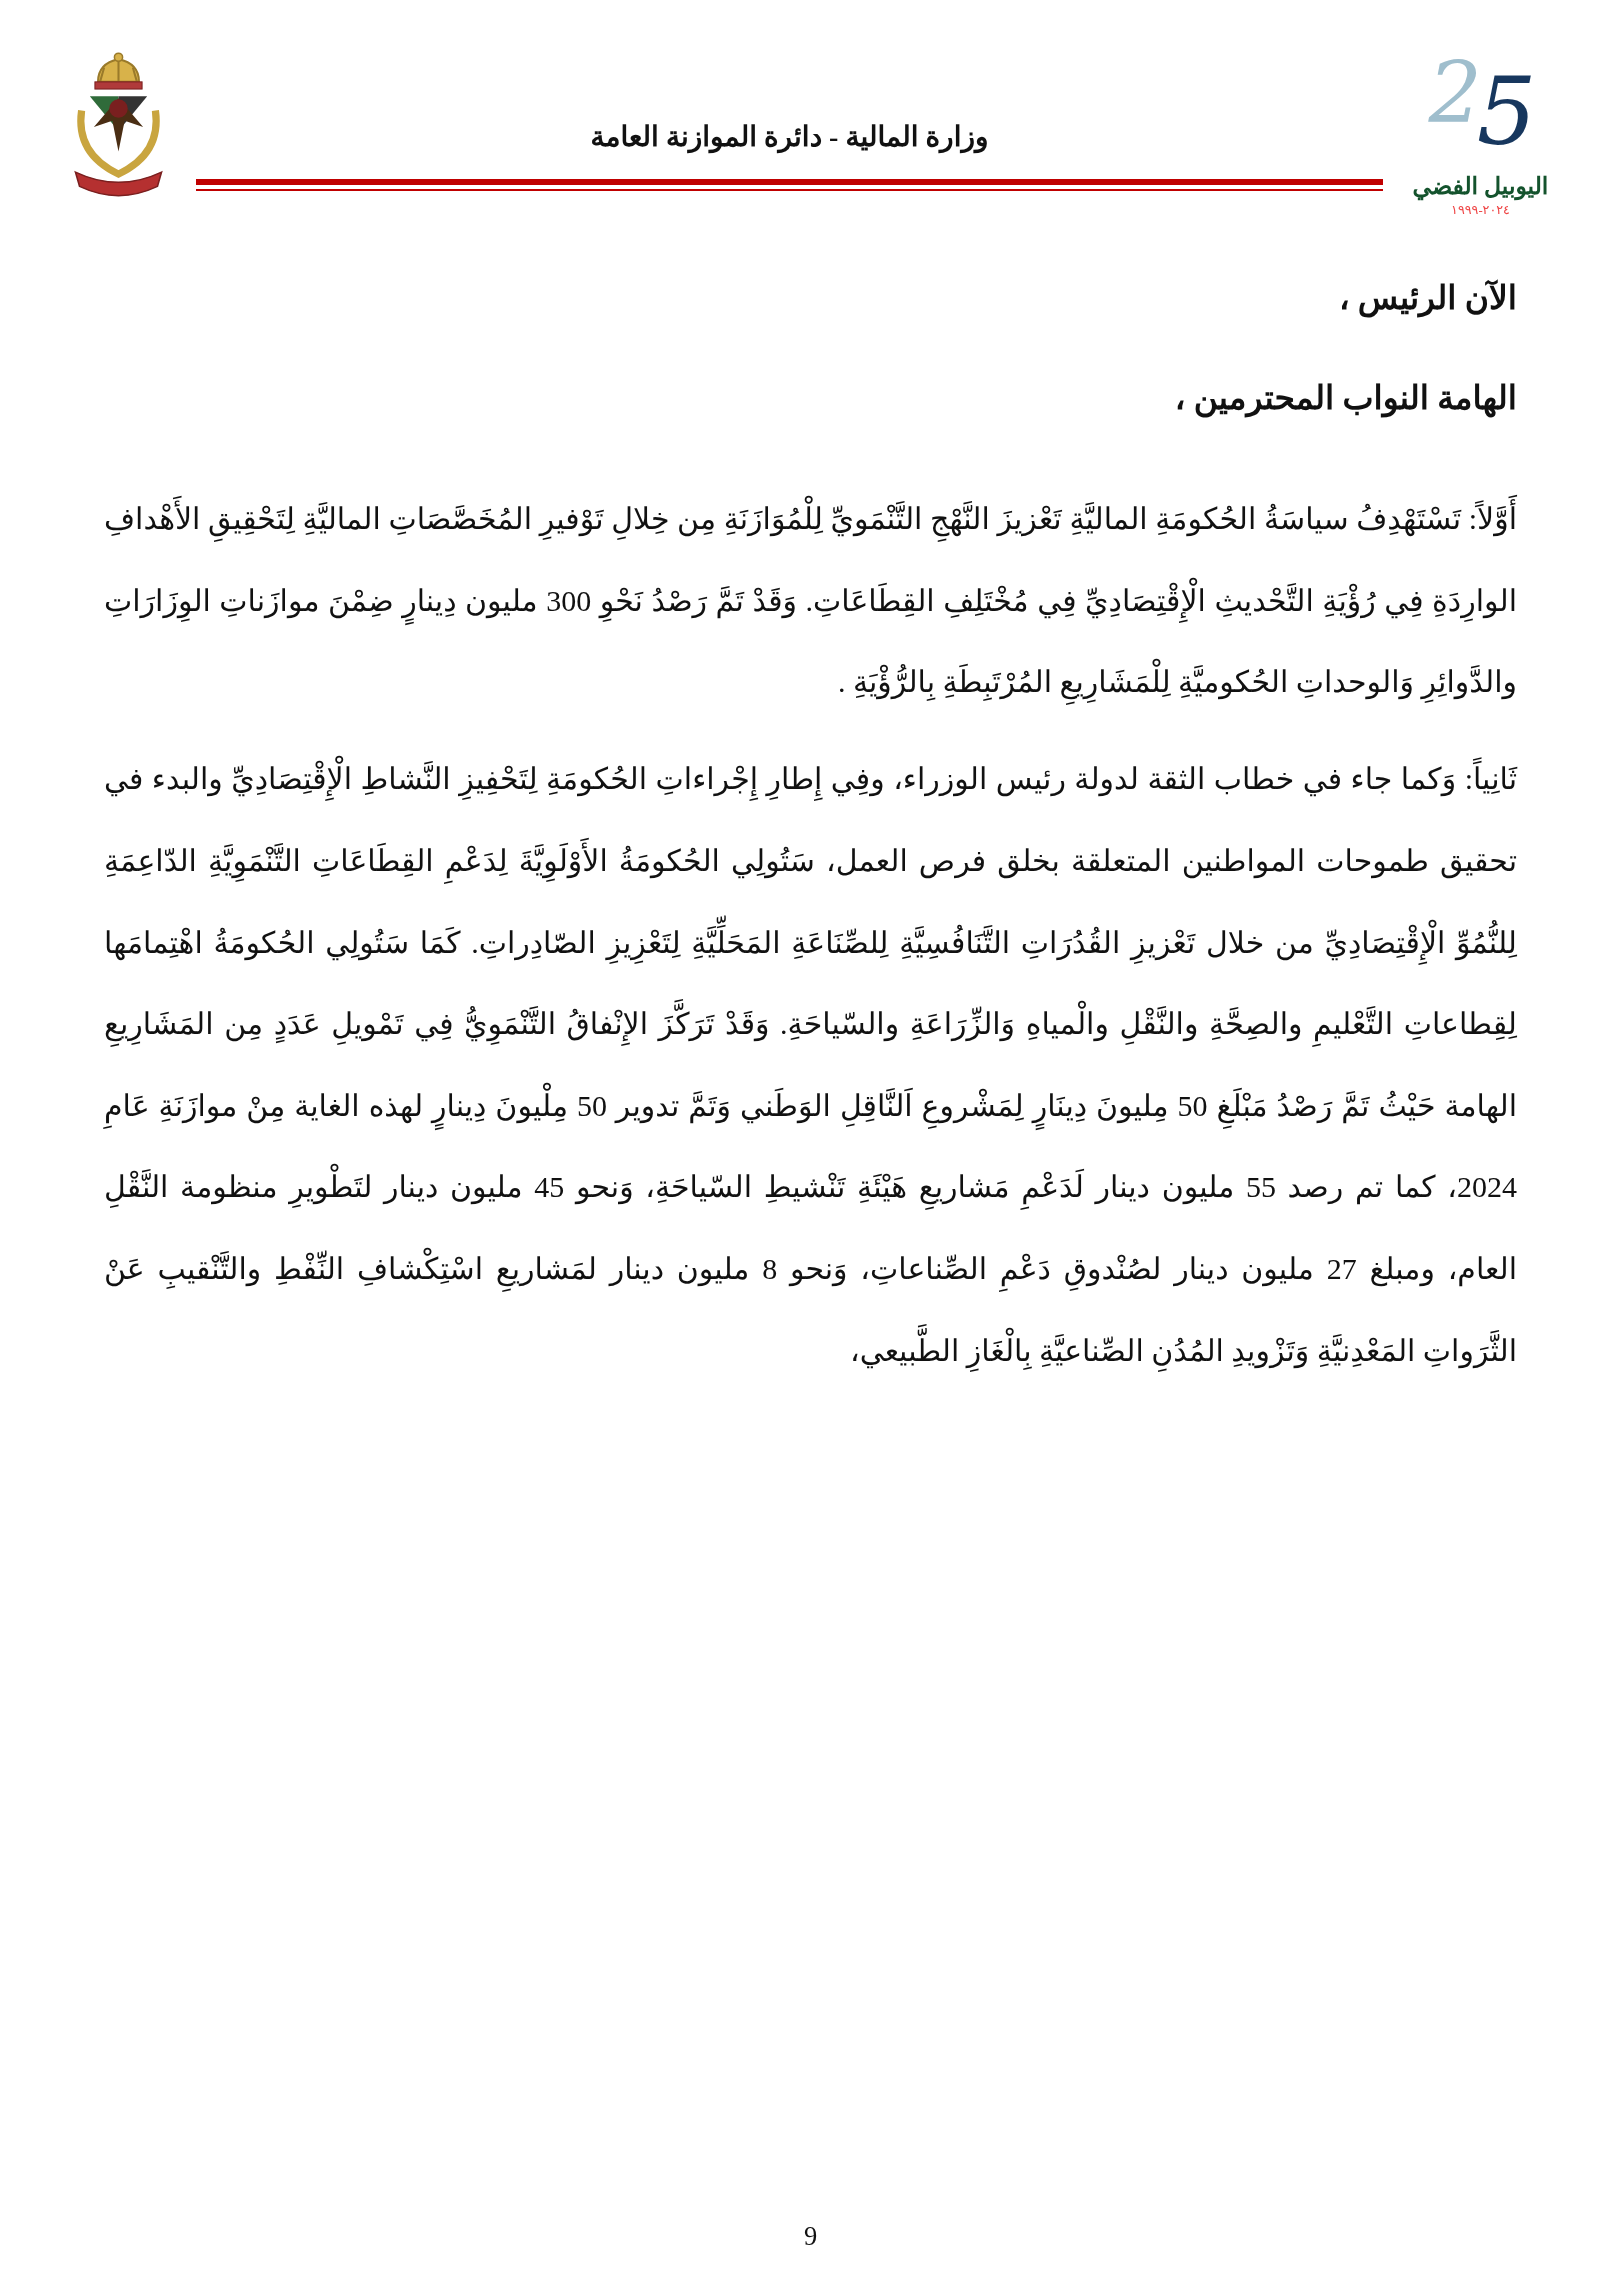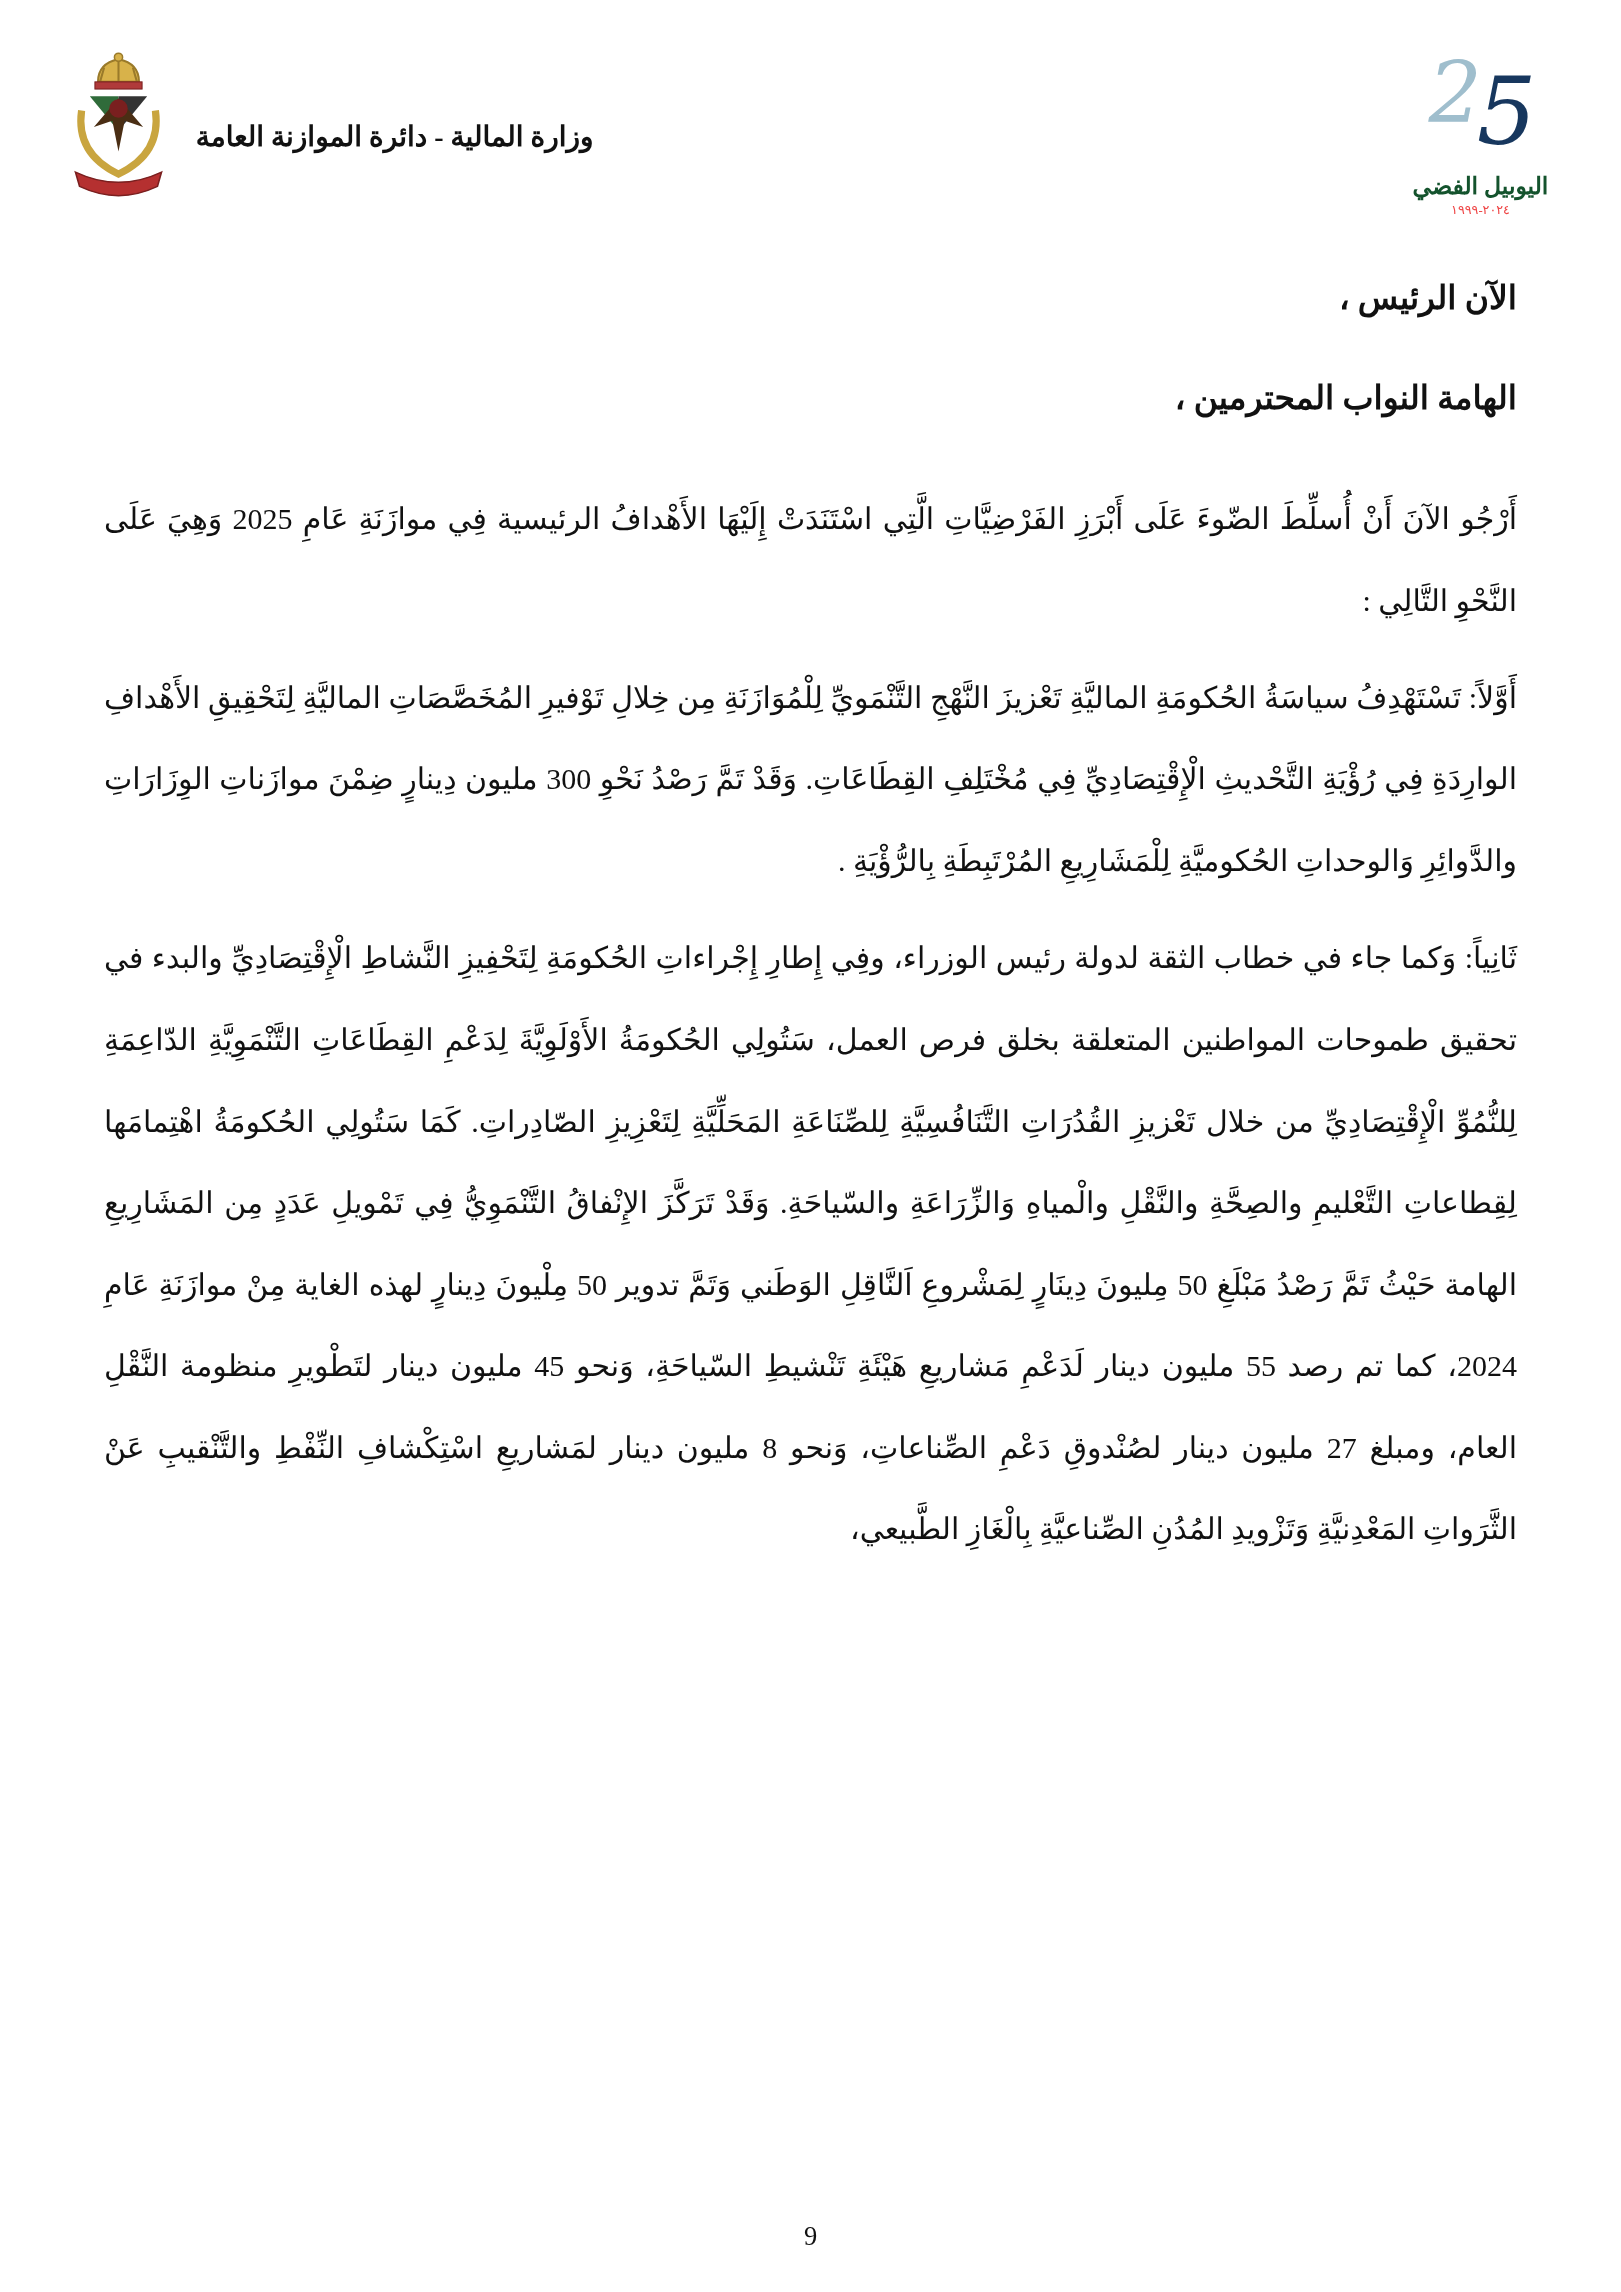--- a/index.html
+++ b/index.html
@@ -17,21 +17,21 @@
   .header {
     display:flex;
     align-items:flex-start;
     padding:51px 57px 0 57px;
   }
   .coat { width:125px; flex:0 0 125px; }
   .header-center {
     flex:1 1 auto;
     padding:0 13.7px;
     display:flex;
-    flex-direction:row;
+    flex-direction:column;
   }
   .header-title {
     text-align:center;
     direction:rtl;
     font-weight:bold;
     font-size:28px;
     margin-top:69px;
     letter-spacing:0;
   }
   .red-rules { margin-top:25.5px; }
@@ -147,21 +147,20 @@
     </div>
 
   </div>
 
   <div class="main">
 
     <p class="greeting">الآن الرئيس ،</p>
 
     <p class="greeting">الهامة النواب المحترمين ،</p>
 
-    <p class="body-para"><strong></strong><span>أَرْجُو الآنَ أَنْ أُسلِّطَ الضّوءَ عَلَى أَبْرَزِ الفَرْضِيَّاتِ الَّتِي اسْتَنَدَتْ إِلَيْهَا الأَهْدافُ الرئيسية فِي موازَنَةِ عَامِ 2025 وَهِيَ عَلَى النَّحْوِ التَّالِي :</span></p>
 
     <p class="body-para"><strong>أَوَّلاً:</strong><span> تَسْتَهْدِفُ سياسَةُ الحُكومَةِ الماليَّةِ تَعْزيزَ النَّهْجِ التَّنْمَويِّ لِلْمُوَازَنَةِ مِن خِلالِ تَوْفيرِ المُخَصَّصَاتِ الماليَّةِ لِتَحْقِيقِ الأَهْدافِ الوارِدَةِ فِي رُؤْيَةِ التَّحْديثِ الْإِقْتِصَادِيِّ فِي مُخْتَلِفِ القِطَاعَاتِ. وَقَدْ تَمَّ رَصْدُ نَحْوِ 300 مليون دِينارٍ ضِمْنَ موازَناتِ الوِزَارَاتِ والدَّوائِرِ وَالوحداتِ الحُكوميَّةِ لِلْمَشَارِيعِ المُرْتَبِطَةِ بِالرُّؤْيَةِ .</span></p>
 
     <p class="body-para"><strong>ثَانِياً:</strong><span> وَكما جاء في خطاب الثقة لدولة رئيس الوزراء، وفِي إِطارِ إِجْراءاتِ الحُكومَةِ لِتَحْفِيزِ النَّشاطِ الْإِقْتِصَادِيِّ والبدء في تحقيق طموحات المواطنين المتعلقة بخلق فرص العمل، سَتُولِي الحُكومَةُ الأَوْلَوِيَّةَ لِدَعْمِ القِطَاعَاتِ التَّنْمَوِيَّةِ الدّاعِمَةِ لِلنُّمُوِّ الْإِقْتِصَادِيِّ من خلال تَعْزيزِ القُدُرَاتِ التَّنَافُسِيَّةِ لِلصِّنَاعَةِ المَحَلِّيَّةِ لِتَعْزِيزِ الصّادِراتِ. كَمَا سَتُولِي الحُكومَةُ اهْتِمامَها لِقِطاعاتِ التَّعْليمِ والصِحَّةِ والنَّقْلِ والْمياهِ وَالزِّرَاعَةِ والسّياحَةِ. وَقَدْ تَرَكَّزَ الإِنْفاقُ التَّنْمَوِيُّ فِي تَمْويلِ عَدَدٍ مِن المَشَارِيعِ الهامة حَيْثُ تَمَّ رَصْدُ مَبْلَغِ 50 مِليونَ دِينَارٍ لِمَشْروعِ اَلنَّاقِلِ الوَطَني وَتَمَّ تدوير 50 مِلْيونَ دِينارٍ لهذه الغاية مِنْ موازَنَةِ عَامِ 2024، كما تم رصد 55 مليون دينار لَدَعْمِ مَشاريعِ هَيْئَةِ تَنْشيطِ السّياحَةِ، وَنحو 45 مليون دينار لتَطْويرِ منظومة النَّقْلِ العام، ومبلغ 27 مليون دينار لصُنْدوقِ دَعْمِ الصِّناعاتِ، وَنحو 8 مليون دينار لمَشاريعِ اسْتِكْشافِ النِّفْطِ والتَّنْقيبِ عَنْ الثَّرَواتِ المَعْدِنيَّةِ وَتَزْويدِ المُدُنِ الصِّناعيَّةِ بِالْغَازِ الطَّبيعي،</span></p>
 
   </div>
 
   <div class="footer">
     <span>9</span>
   </div>

